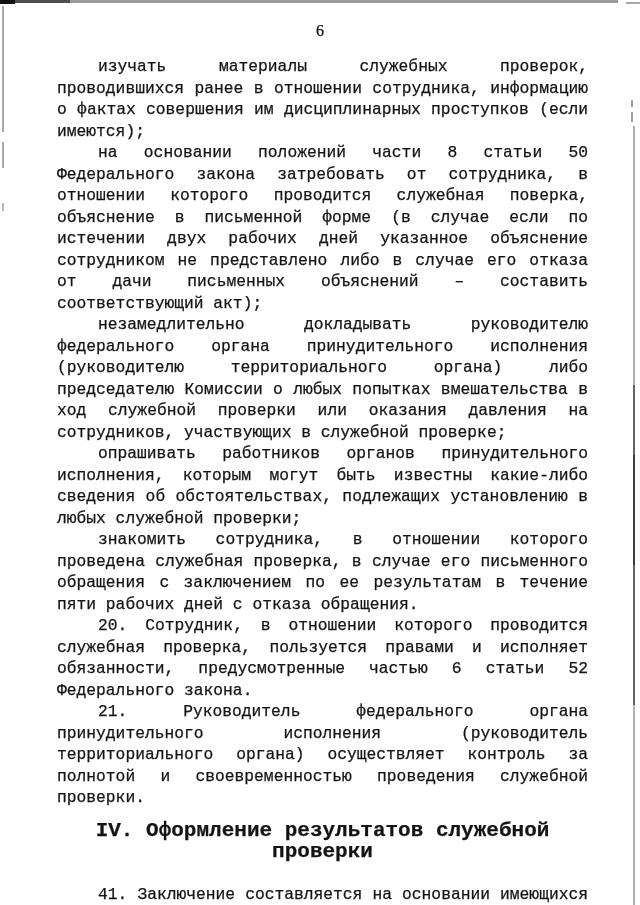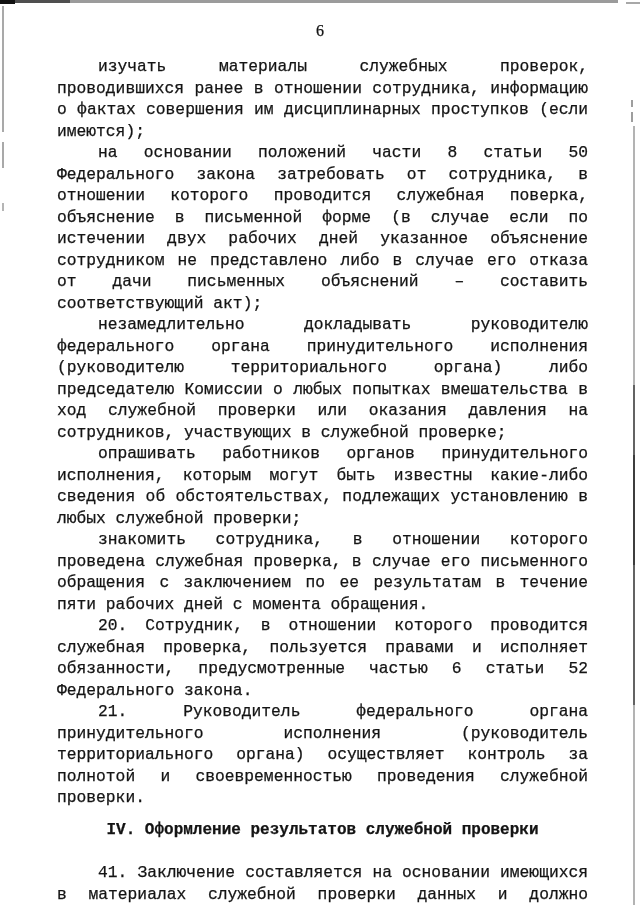--- a/index.html
+++ b/index.html
@@ -47,21 +47,21 @@
     font-family: Liberation Mono, monospace;
   }
   .content p {
     margin: 0;
     text-indent: 41px;
   }
   .section-heading {
     margin: 11px 0 21px 0;
     text-align: center;
     font-weight: bold;
-    font-size: 16px;
+    font-size: 21px;
     line-height: 21.5px;
   }
 </style>
 </head>
 <body>
 
 <div class="page">
 
   <div class="artifact top-bar-1"></div>
   <div class="artifact top-bar-2"></div>
@@ -76,21 +76,21 @@
   <div class="artifact right-line-dark"></div>
   <div class="artifact right-line-darker"></div>
 
   <div class="page-number">6</div>
 
   <div class="content">
     <p>изучать материалы служебных проверок, проводившихся ранее в отношении сотрудника, информацию о фактах совершения им дисциплинарных проступков (если имеются);</p>
     <p>на основании положений части 8 статьи 50 Федерального закона затребовать от сотрудника, в отношении которого проводится служебная поверка, объяснение в письменной форме (в случае если по истечении двух рабочих дней указанное объяснение сотрудником не представлено либо в случае его отказа от дачи письменных объяснений – составить соответствующий акт);</p>
     <p>незамедлительно докладывать руководителю федерального органа принудительного исполнения (руководителю территориального органа) либо председателю Комиссии о любых попытках вмешательства в ход служебной проверки или оказания давления на сотрудников, участвующих в служебной проверке;</p>
     <p>опрашивать работников органов принудительного исполнения, которым могут быть известны какие-либо сведения об обстоятельствах, подлежащих установлению в любых служебной проверки;</p>
-    <p>знакомить сотрудника, в отношении которого проведена служебная проверка, в случае его письменного обращения с заключением по ее результатам в течение пяти рабочих дней с момента обращения.</p>
+    <p>знакомить сотрудника, в отношении которого проведена служебная проверка, в случае его письменного обращения с заключением по ее результатам в течение пяти рабочих дней с отказа обращения.</p>
     <p>20. Сотрудник, в отношении которого проводится служебная проверка, пользуется правами и исполняет обязанности, предусмотренные частью 6 статьи 52 Федерального закона.</p>
     <p>21. Руководитель федерального органа принудительного исполнения (руководитель территориального органа) осуществляет контроль за полнотой и своевременностью проведения служебной проверки.</p>
 
     <div class="section-heading">IV. Оформление результатов служебной проверки</div>
 
     <p>41. Заключение составляется на основании имеющихся в материалах служебной проверки данных и должно состоять из трех частей: вводной, описательной и резолютивной.</p>
     <p>23. Во вводной части заключения указываются:</p>
 
   </div>
 

